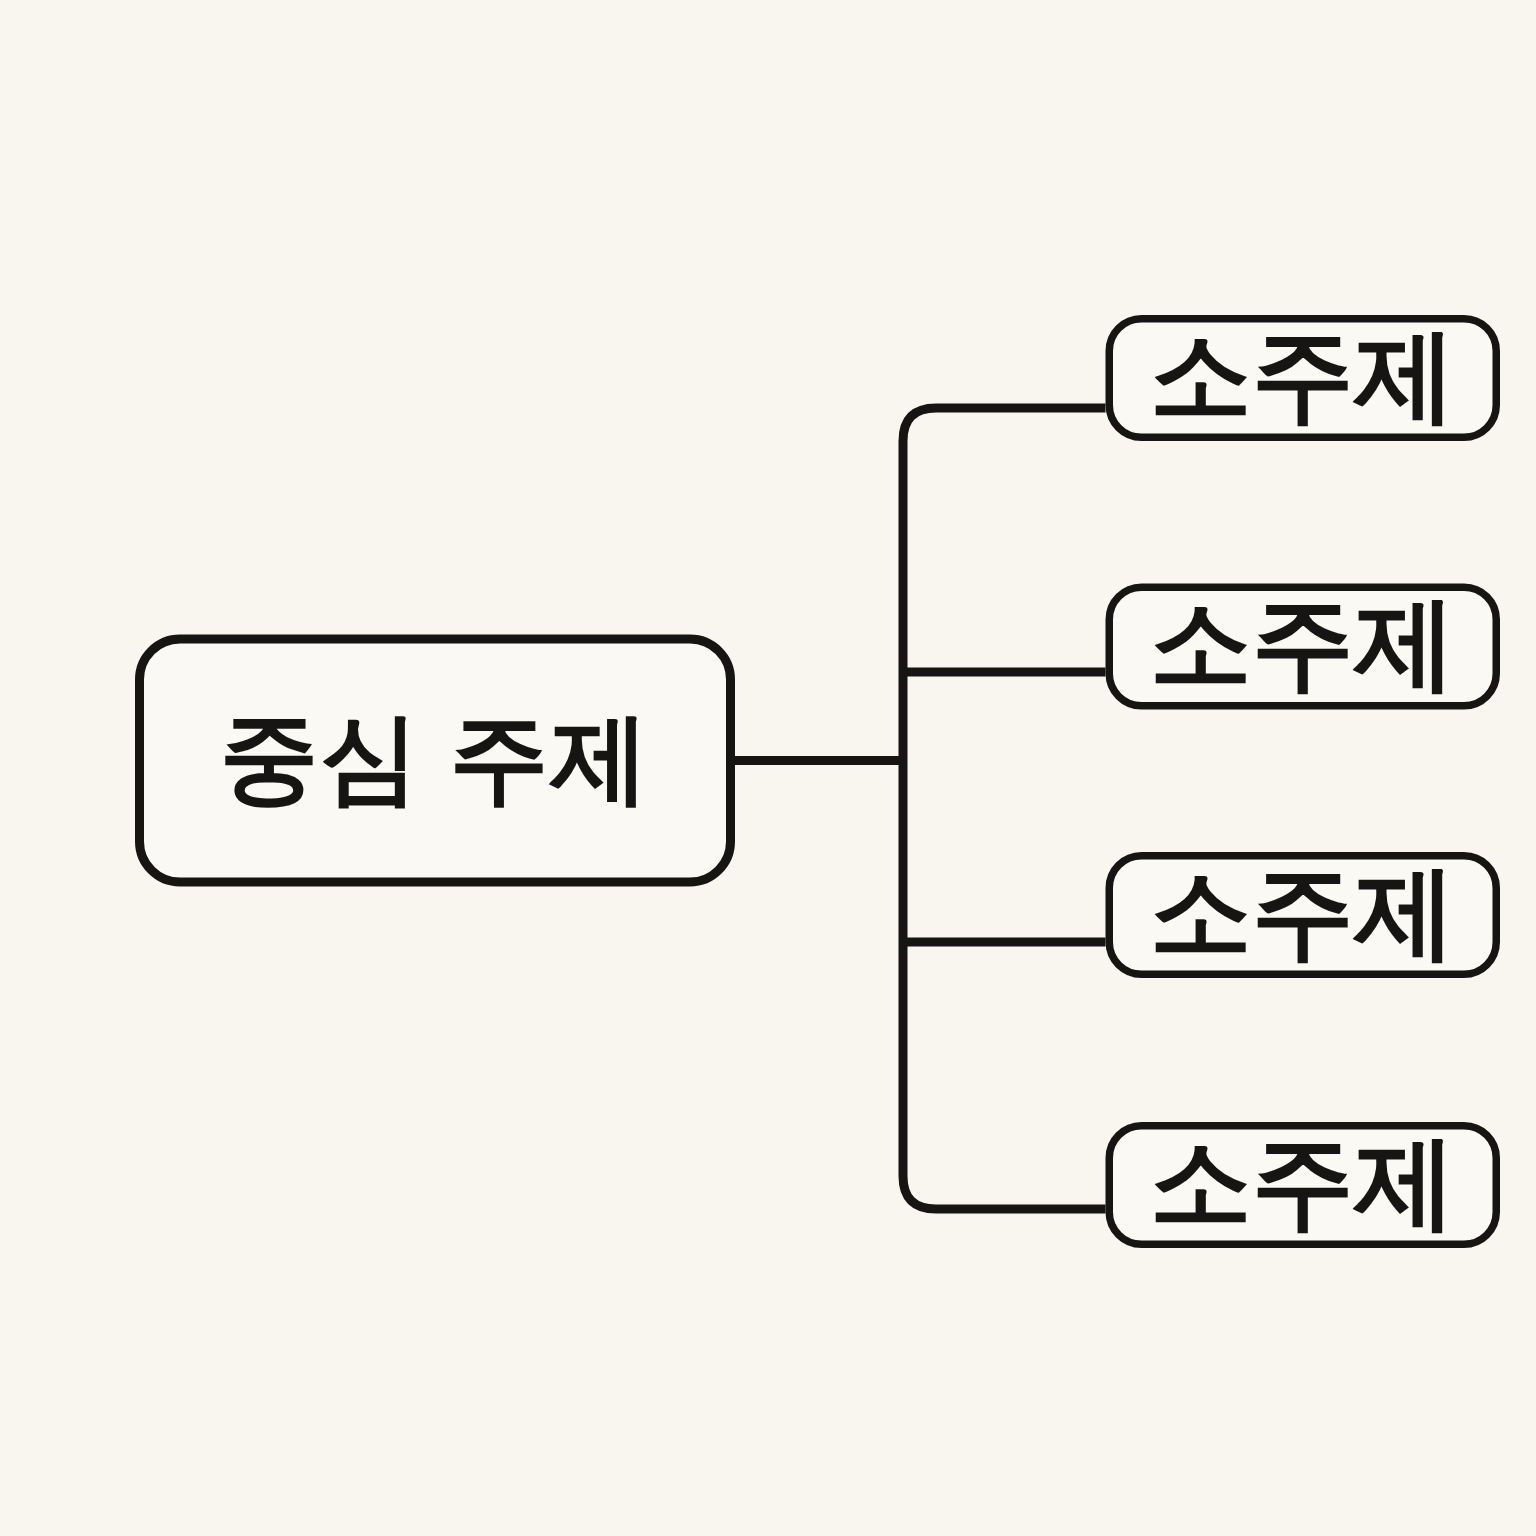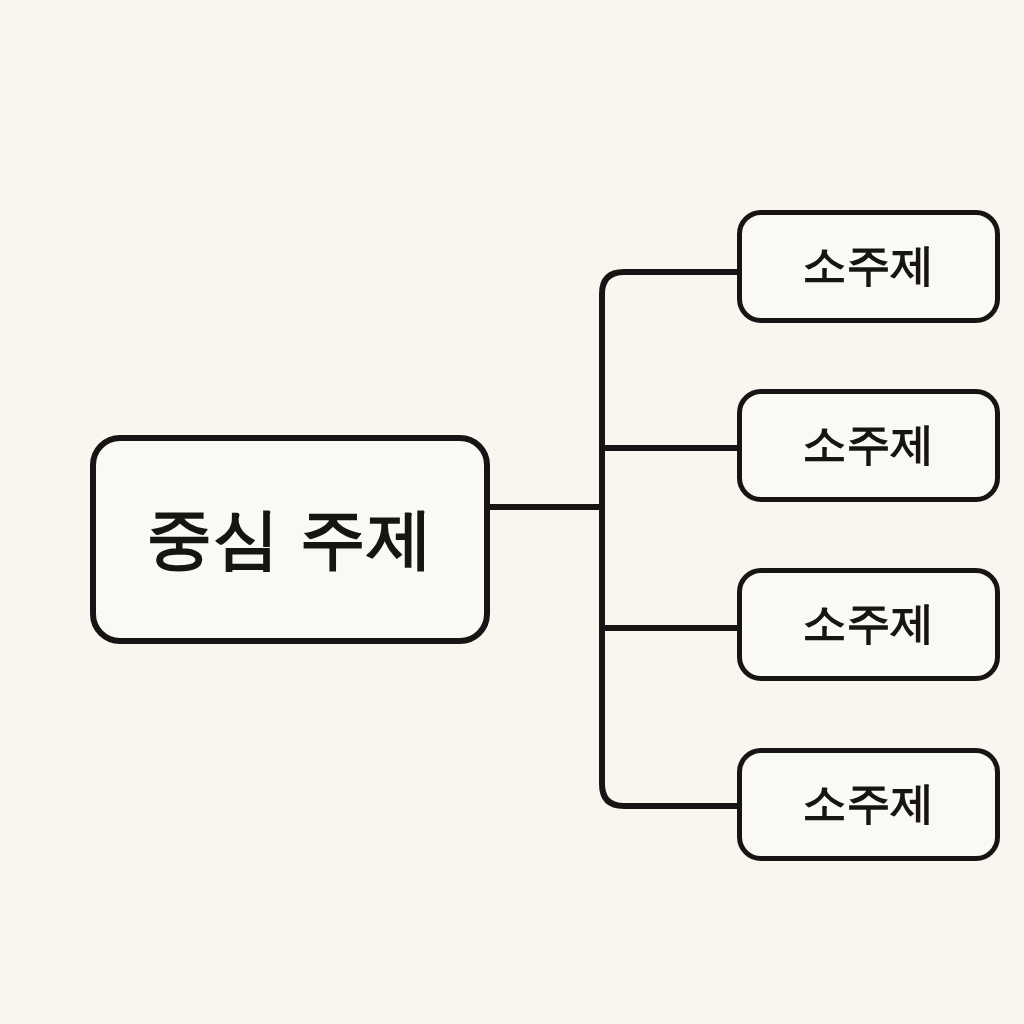--- a/index.html
+++ b/index.html
@@ -34,33 +34,32 @@
     color: #161514;
     font-weight: bold;
     text-align: center;
     line-height: 1;
     cursor: default;
   }
   .node-central {
     left: 90px;
     top: 423px;
     width: 400px;
-    height: 209px;
+    height: 168px;
     border-radius: 30px;
     font-size: 66px;
     letter-spacing: 1px;
-    margin-top: 12px;
   }
   .node-sub {
     left: 737px;
     width: 263px;
-    height: 113px;
+    height: 84px;
     border-width: 5px;
     border-radius: 24px;
-    font-size: 44px;
+    font-size: 68px;
   }
   .node-sub-1 { top: 210px; }
   .node-sub-2 { top: 389px; }
   .node-sub-3 { top: 568px; }
   .node-sub-4 { top: 748px; }
   .node-label {
     display: inline-block;
     padding-bottom: 4px;
   }
 </style>

